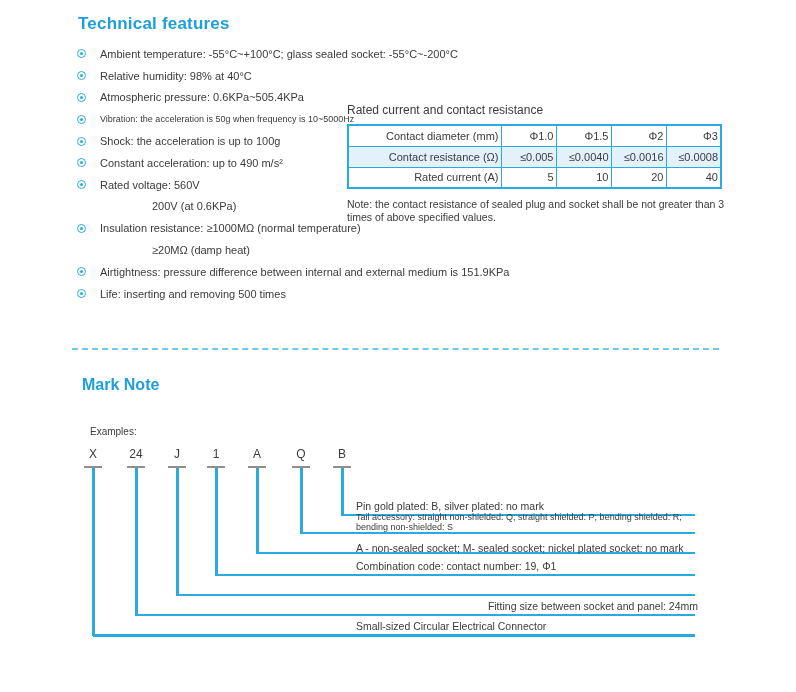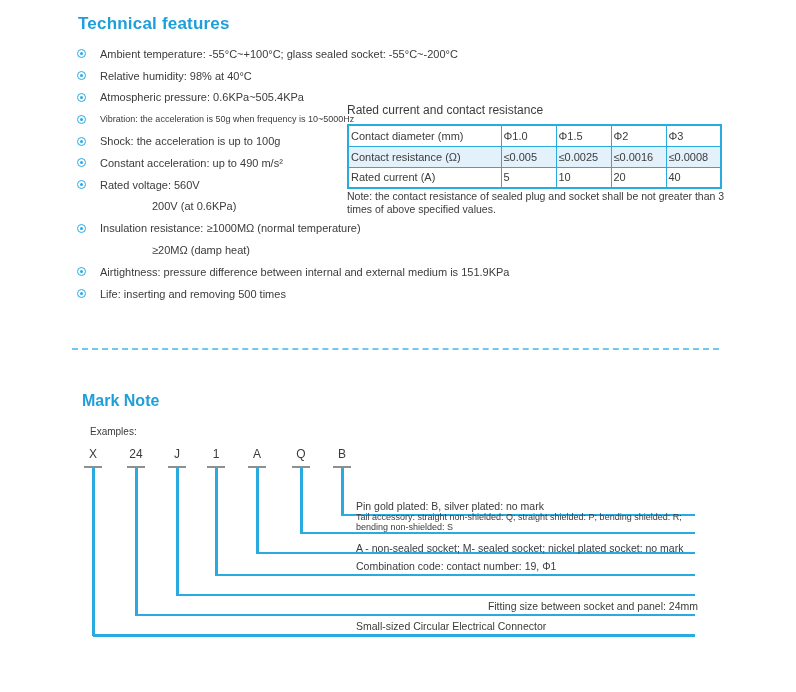--- a/index.html
+++ b/index.html
@@ -23,31 +23,31 @@
   .feat .bullet{width:28px;display:flex;align-items:center;justify-content:flex-start;padding-left:5px;flex:0 0 28px;}
   .bullet-ring{width:9px;height:9px;border:1.5px solid var(--line);border-radius:50%;display:flex;align-items:center;justify-content:center;}
   .bullet-ring::after{content:"";width:3px;height:3px;background:var(--line);border-radius:50%;}
   .feat.cont .bullet{visibility:hidden;}
   .feat.cont .feat-text{padding-left:52px;}
 
   
   .table-block{position:absolute;left:347px;top:103px;width:396px;}
   .table-title{font-size:12px;margin-bottom:7px;}
   table.rated{border-collapse:collapse;width:375px;border:2px solid var(--line);}
-  table.rated td{border:1px solid var(--line);height:21px;text-align:left;font-size:11px;padding:0 2px;}
+  table.rated td{border:1px solid var(--line);height:21px;text-align:right;font-size:11px;padding:0 2px;}
   table.rated td.lbl{width:153px;}
   table.rated td.val{width:55px;}
   table.rated tr.hl td{background:var(--row-bg);}
-  .table-note{margin-top:1px;width:392px;font-size:10.5px;line-height:1.25;}
+  .table-note{margin-top:9px;width:392px;font-size:10.5px;line-height:1.25;}
 
   
   .dashed-divider{position:absolute;left:72px;top:348px;width:647px;border-top:2px dashed var(--divider);}
 
   
-  .mn-title{left:82px;top:392px;font-size:16px;}
+  .mn-title{left:82px;top:376px;font-size:16px;}
   .examples{position:absolute;left:90px;top:426px;font-size:10px;}
 
   .code-letter{position:absolute;top:447px;font-size:12px;transform:translateX(-50%);}
   .tick{position:absolute;top:466px;width:18px;height:2px;background:var(--tick);}
   .vline{position:absolute;top:468px;width:3px;background:var(--line);}
   .hline{position:absolute;height:2px;background:var(--line);}
   .dlabel{position:absolute;left:356px;width:342px;font-size:10.5px;line-height:13px;white-space:nowrap;}
   .dlabel.wrap{font-size:9px;line-height:9.5px;white-space:normal;width:345px;}
 
   
@@ -158,21 +158,21 @@
           <tr>
         <td class="lbl">Contact diameter (mm)</td>
         <td class="val">Φ1.0</td>
         <td class="val">Φ1.5</td>
         <td class="val">Φ2</td>
         <td class="val">Φ3</td>
       </tr>
       <tr class="hl">
         <td class="lbl">Contact resistance (Ω)</td>
         <td class="val">≤0.005</td>
-        <td class="val">≤0.0025</td>
+        <td class="val">≤0.0040</td>
         <td class="val">≤0.0016</td>
         <td class="val">≤0.0008</td>
       </tr>
       <tr>
         <td class="lbl">Rated current (A)</td>
         <td class="val">5</td>
         <td class="val">10</td>
         <td class="val">20</td>
         <td class="val">40</td>
       </tr>

